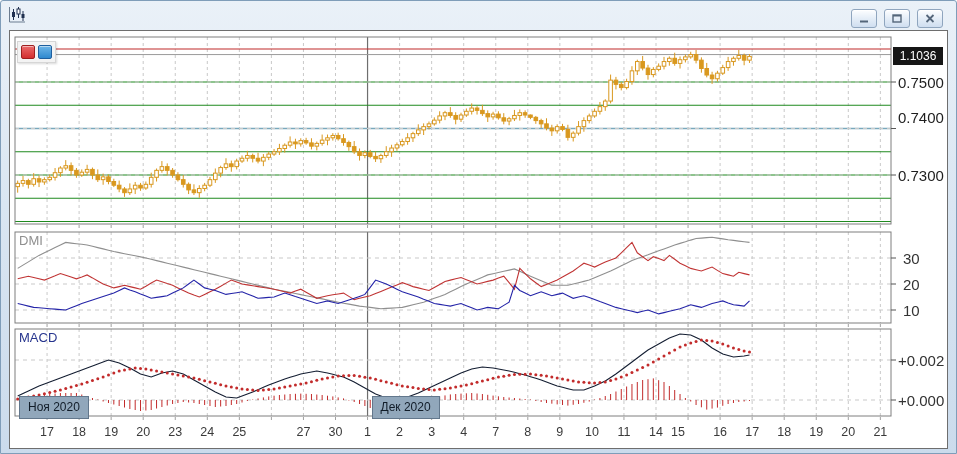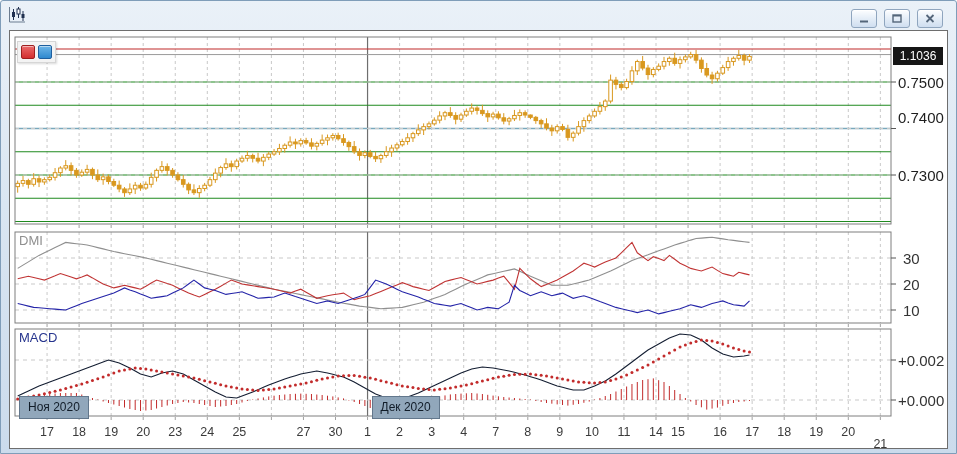--- a/index.html
+++ b/index.html
@@ -851,21 +851,21 @@
         <div class="alabel day-label" style="left: 545.85px; top: 424px;">9</div>
         <div class="alabel day-label" style="left: 577.9px; top: 424px;">10</div>
         <div class="alabel day-label" style="left: 609.95px; top: 424px;">11</div>
         <div class="alabel day-label" style="left: 642px; top: 424px;">14</div>
         <div class="alabel day-label" style="left: 664px; top: 424px;">15</div>
         <div class="alabel day-label" style="left: 706.1px; top: 424px;">16</div>
         <div class="alabel day-label" style="left: 738.15px; top: 424px;">17</div>
         <div class="alabel day-label" style="left: 770.2px; top: 424px;">18</div>
         <div class="alabel day-label" style="left: 802.25px; top: 424px;">19</div>
         <div class="alabel day-label" style="left: 834.3px; top: 424px;">20</div>
-        <div class="alabel day-label" style="left: 866.35px; top: 436px;">21</div>
+        <div class="alabel day-label" style="left: 866.35px; top: 424px;">21</div>
       </div>
 
     <div class="panel-title" id="dmi-title">DMI</div>
     <div class="panel-title" id="macd-title">MACD</div>
 
     <div class="month-badge" id="month-badge-0" style="left: 18px; top: 395px;">Ноя 2020</div>
     <div class="month-badge" id="month-badge-1" style="left: 370.55px; top: 395px;">Дек 2020</div>
 
     <div class="price-badge">1.1036</div>
 

